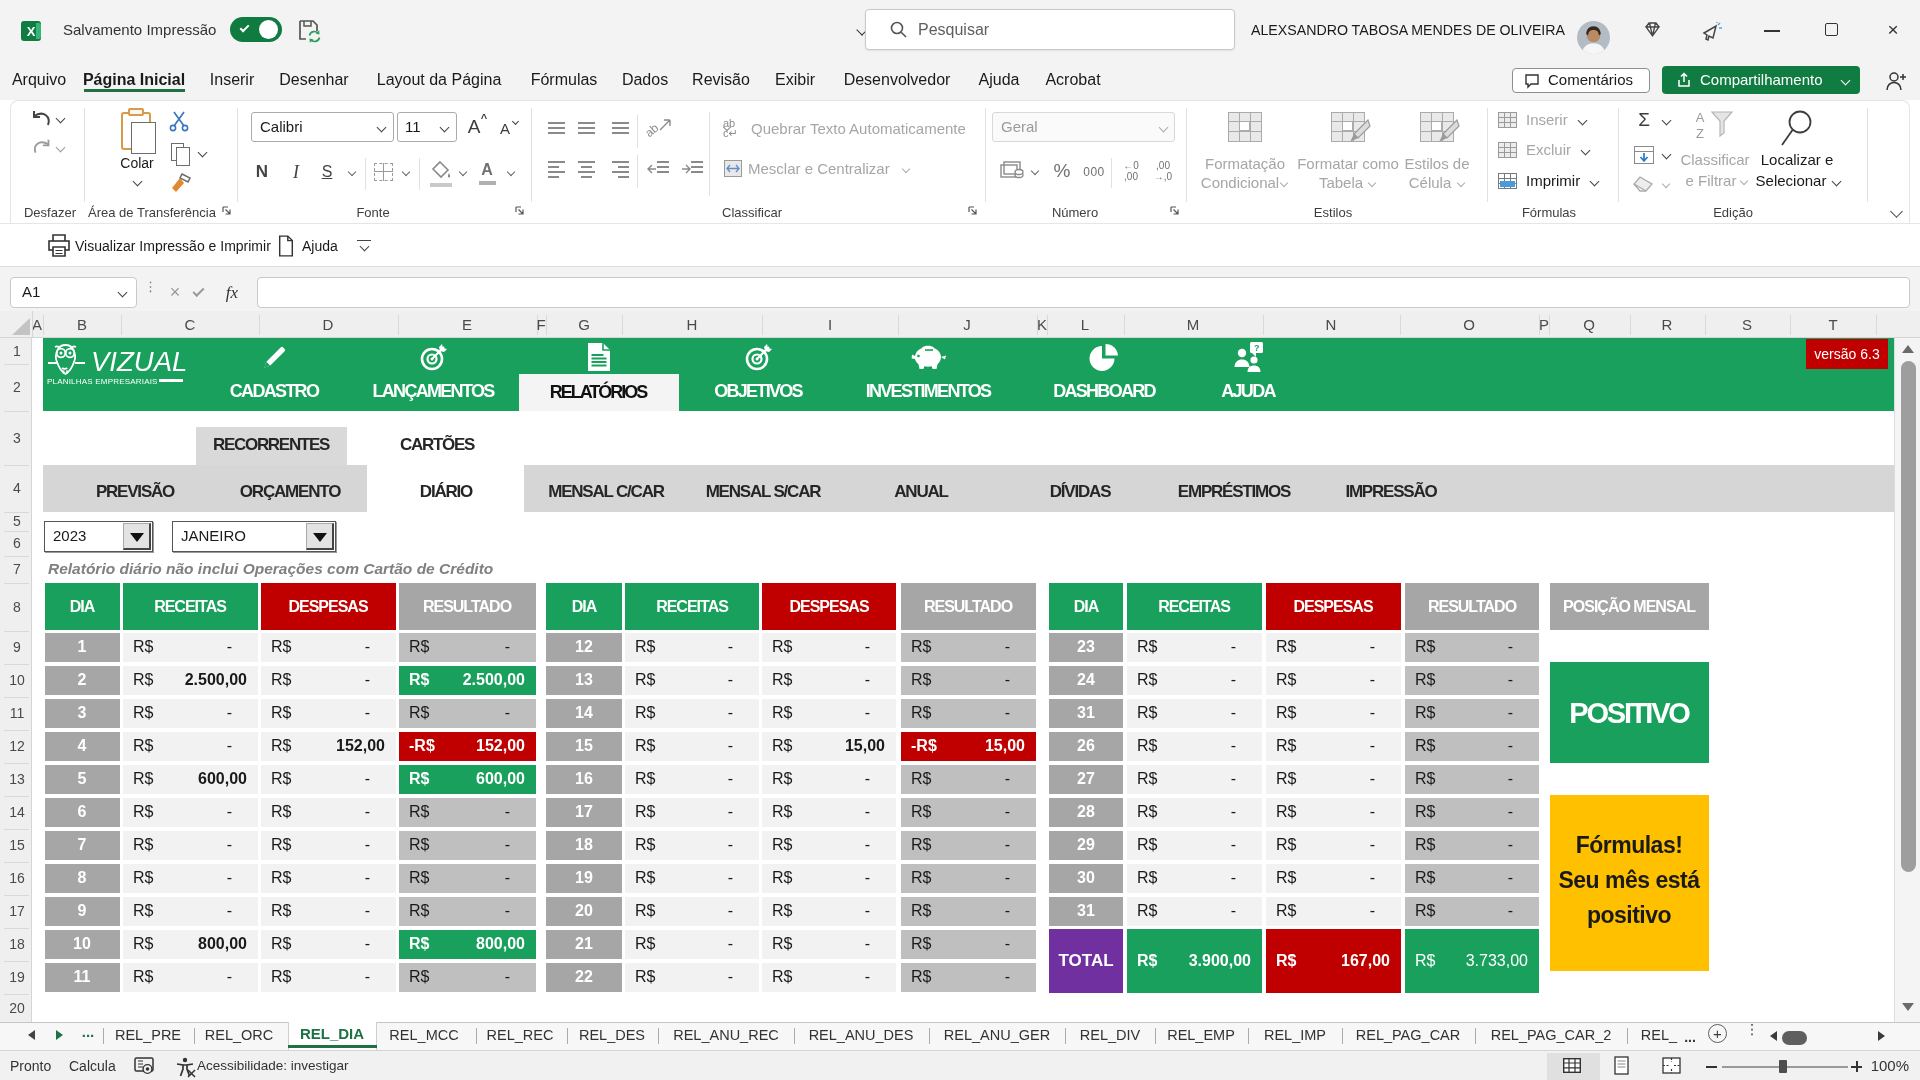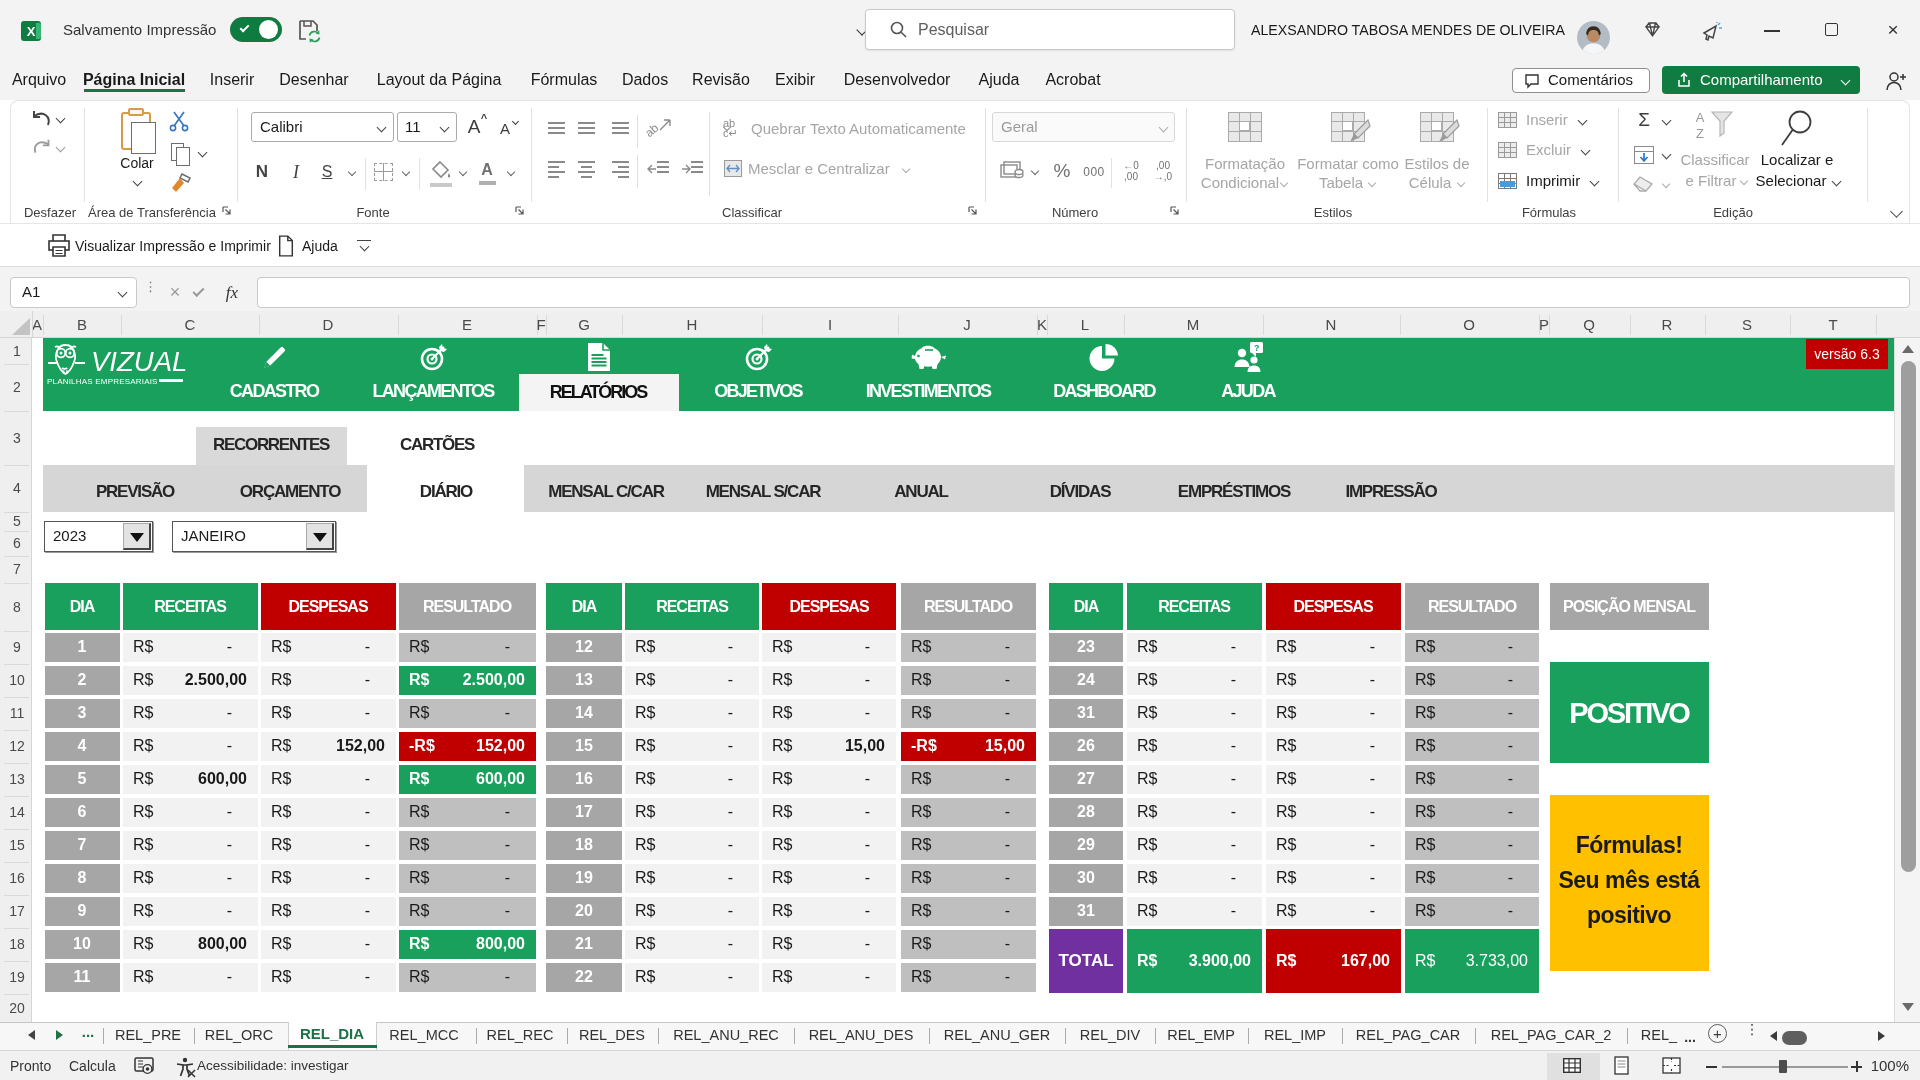--- a/index.html
+++ b/index.html
@@ -719,20 +719,21 @@
       <span style="white-space:nowrap">IMPRESSÃO</span>
     </div>
 <div style="position:absolute;left:44px;top:521px;width:109px;height:31px;background:#fff;border:1.5px solid #555;box-shadow:1px 1px 0 #999"></div>
 <div style="position:absolute;left:53px;top:525px;height:22px;line-height:22px;font-size:15px;color:#1a1a1a;font-weight:400;white-space:nowrap;">2023</div>
 <div style="position:absolute;left:123px;top:523px;width:28px;height:27px;background:#E3E3E3;border:1px solid #aaa;border-right:2px solid #444;border-bottom:2px solid #444"></div>
 <div style="position:absolute;left:130px;top:533px;width:0;height:0;border-left:7px solid transparent;border-right:7px solid transparent;border-top:9px solid #111"></div>
 <div style="position:absolute;left:172px;top:521px;width:164px;height:31px;background:#fff;border:1.5px solid #555;box-shadow:1px 1px 0 #999"></div>
 <div style="position:absolute;left:181px;top:525px;height:22px;line-height:22px;font-size:15px;color:#1a1a1a;font-weight:400;white-space:nowrap;">JANEIRO</div>
 <div style="position:absolute;left:306px;top:523px;width:28px;height:27px;background:#E3E3E3;border:1px solid #aaa;border-right:2px solid #444;border-bottom:2px solid #444"></div>
 <div style="position:absolute;left:313px;top:533px;width:0;height:0;border-left:7px solid transparent;border-right:7px solid transparent;border-top:9px solid #111"></div>
+<div style="position:absolute;left:48px;top:558px;height:22px;line-height:22px;font-size:15.5px;color:#808080;font-weight:700;white-space:nowrap;font-style:italic">Relatório diário não inclui Operações com Cartão de Crédito</div>
 <div style="position:absolute;left:45px;top:583px;width:75px;height:47px;background:#18A05C"></div>
 <div style="position:absolute;left:82px;width:0;display:flex;justify-content:center;top:596px;height:22px;line-height:22px;font-size:16px;color:#fff;font-weight:700;white-space:nowrap;letter-spacing:-1px">
       <span style="white-space:nowrap">DIA</span>
     </div>
 <div style="position:absolute;left:123px;top:583px;width:135px;height:47px;background:#18A05C"></div>
 <div style="position:absolute;left:190px;width:0;display:flex;justify-content:center;top:596px;height:22px;line-height:22px;font-size:16px;color:#fff;font-weight:700;white-space:nowrap;letter-spacing:-1px">
       <span style="white-space:nowrap">RECEITAS</span>
     </div>
 <div style="position:absolute;left:261px;top:583px;width:135px;height:47px;background:#C00000"></div>
 <div style="position:absolute;left:328px;width:0;display:flex;justify-content:center;top:596px;height:22px;line-height:22px;font-size:16px;color:#fff;font-weight:700;white-space:nowrap;letter-spacing:-1px">

